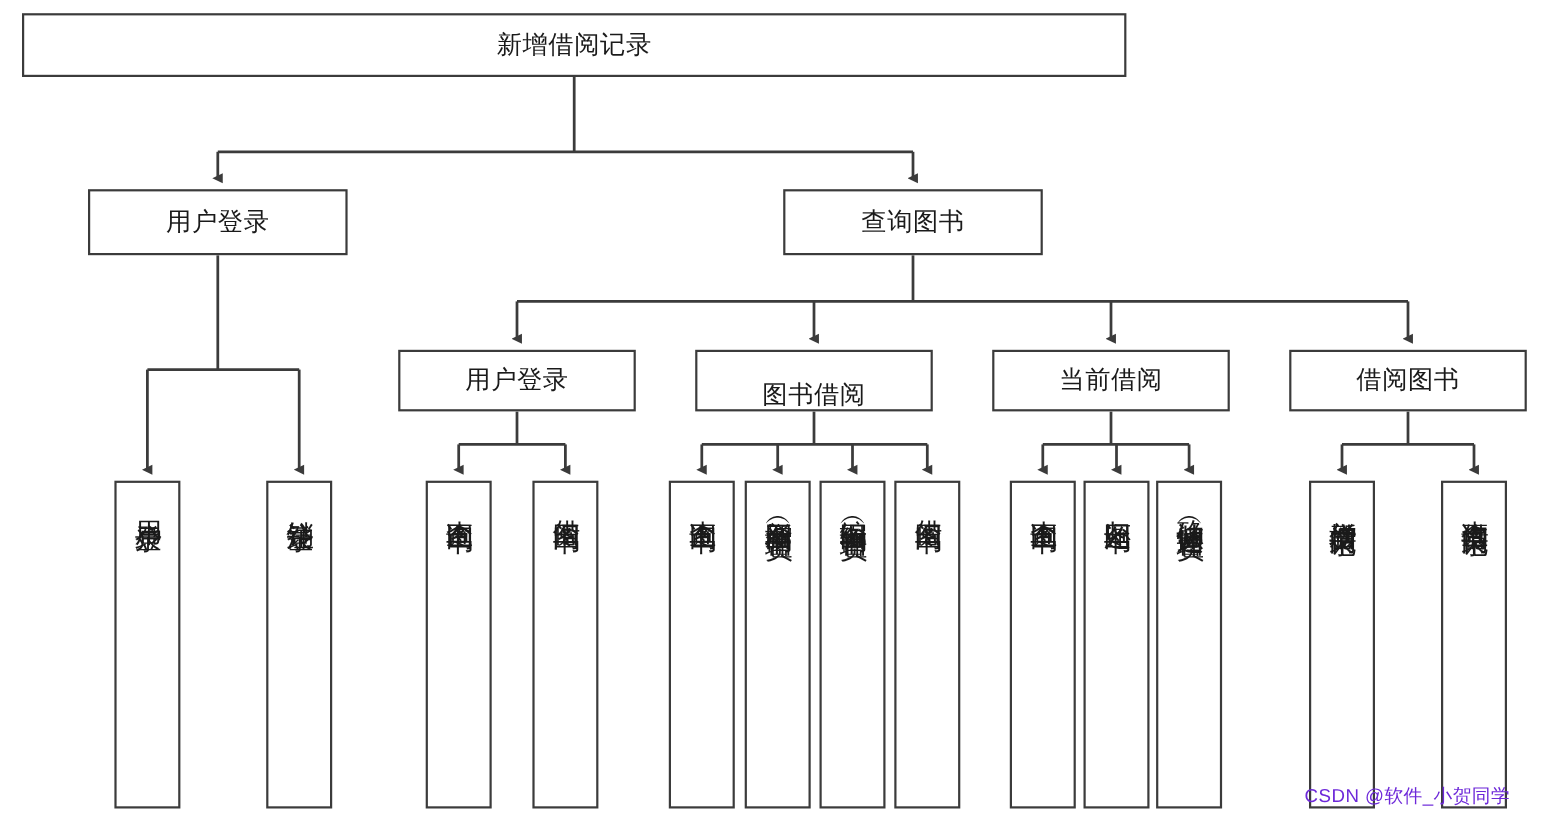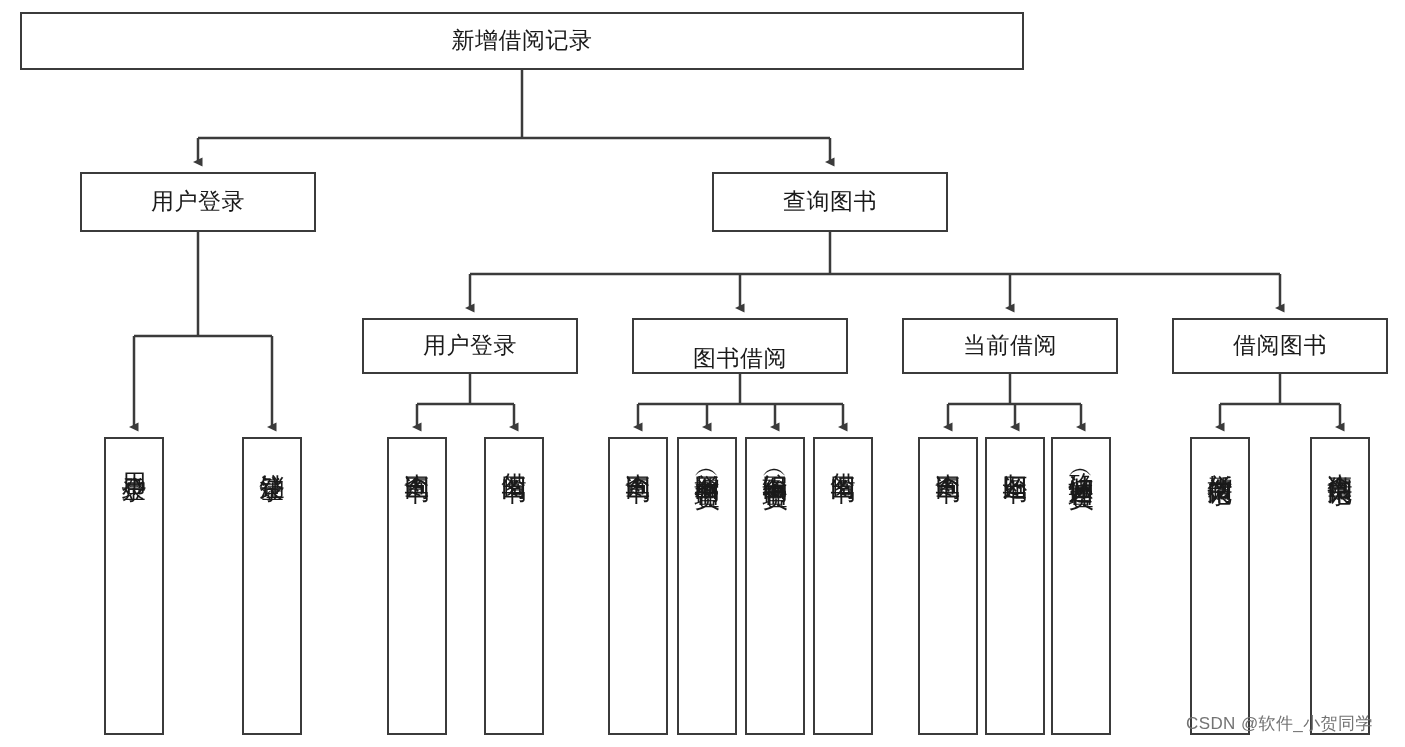--- a/index.html
+++ b/index.html
@@ -55,21 +55,21 @@
     text-orientation: upright;
     font-size: 25px;
     line-height: 1.0;
     letter-spacing: 2px;
   }
   #watermark {
     position: absolute;
     left: 1186px;
     top: 712px;
     font-size: 17px;
-    color: #737373;
+    color: #6d28d9;
     white-space: nowrap;
     z-index: 3;
     letter-spacing: 0.4px;
   }
 </style>
 </head>
 <body>
 
 <div id="canvas">
 

